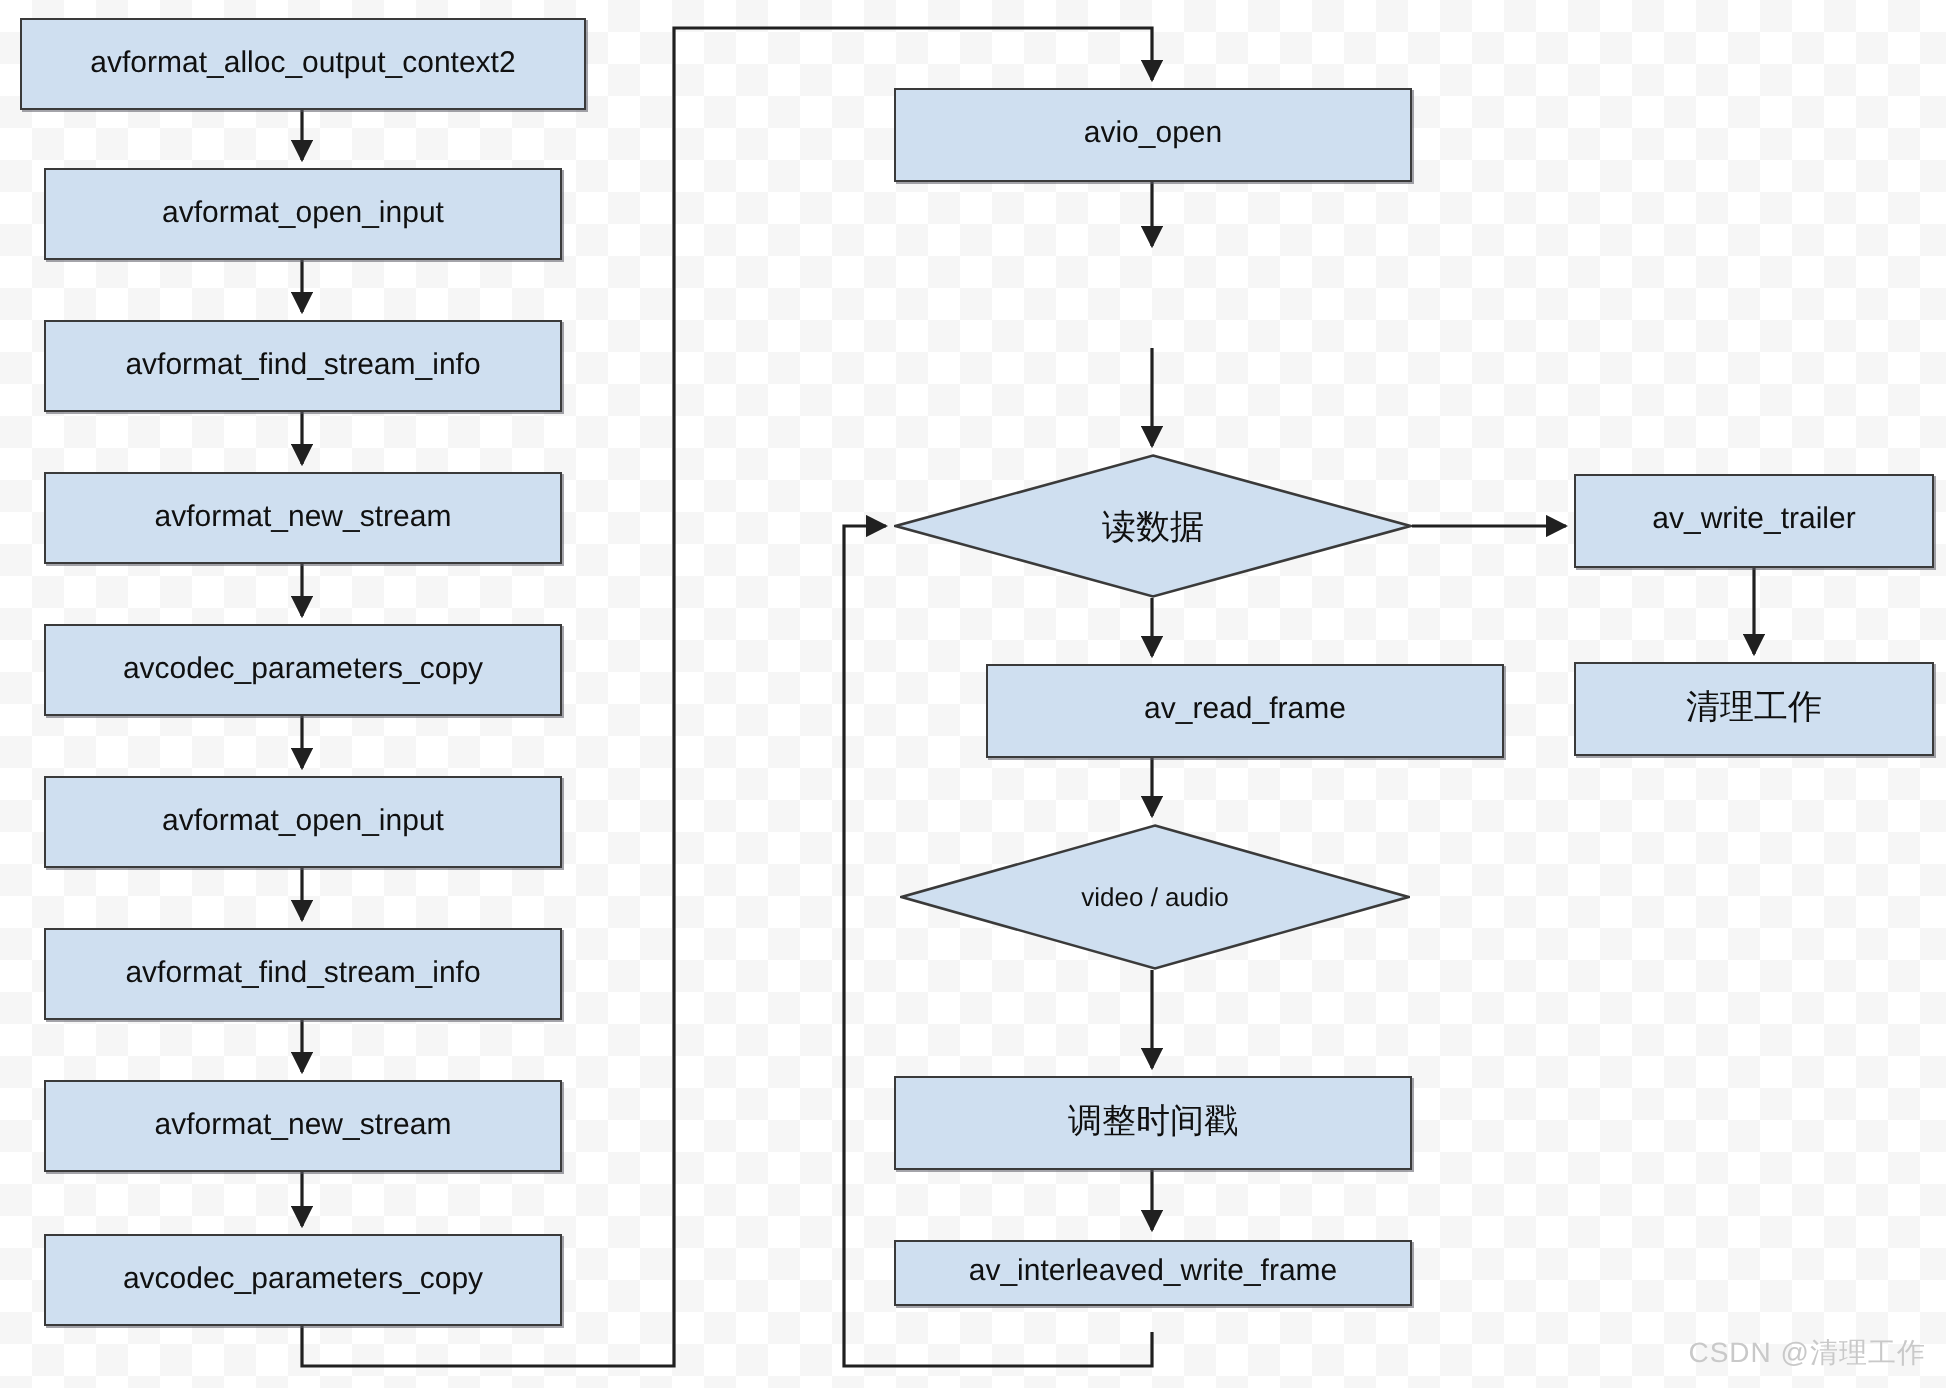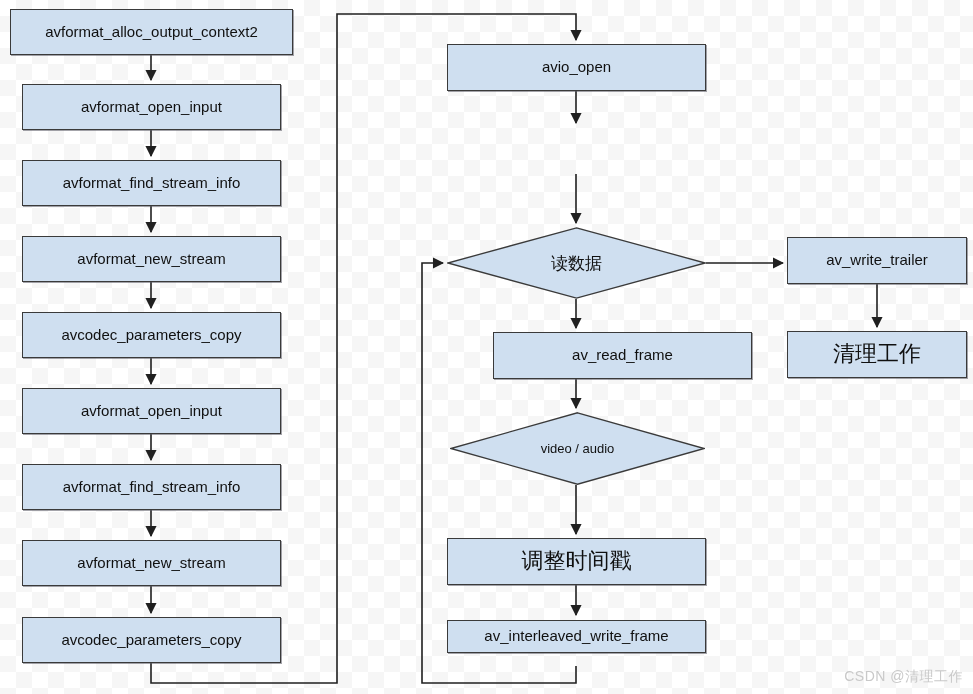--- a/index.html
+++ b/index.html
@@ -39,21 +39,21 @@
     justify-content: center;
     color: #101010;
     line-height: 1.1;
     text-align: center;
     box-shadow: 1px 1px 0 rgba(90,90,100,0.55);
   }
   .node.proc {
     font-size: 15px;
   }
   .node.cn {
-    font-size: 22px;
+    font-size: 17px;
   }
   .diamond {
     position: absolute;
     box-sizing: border-box;
   }
   .diamond svg {
     position: absolute;
     left: 0;
     top: 0;
     display: block;

